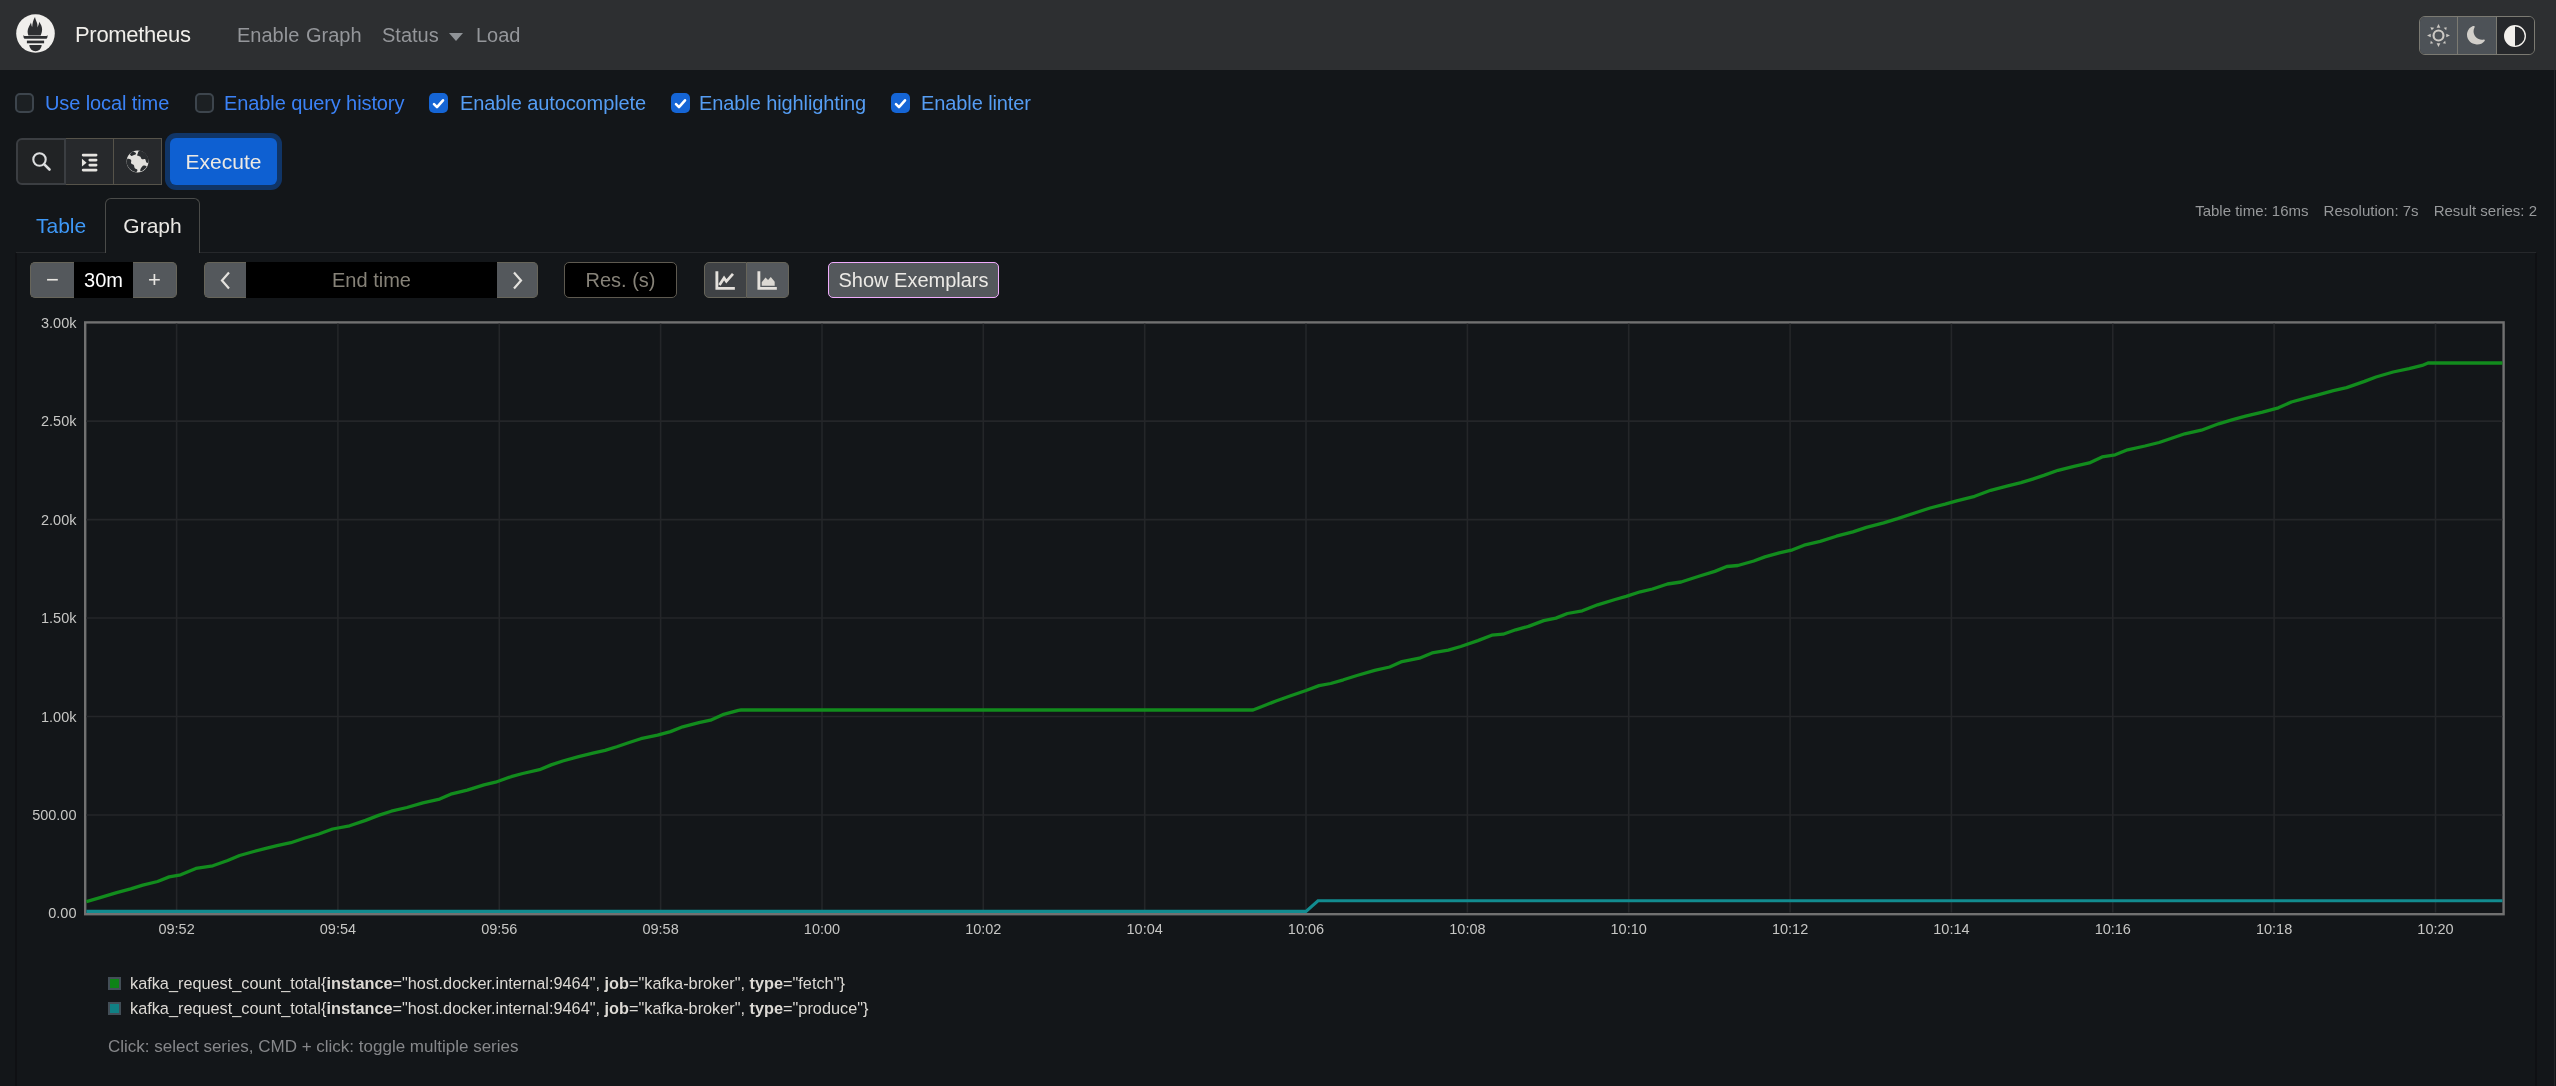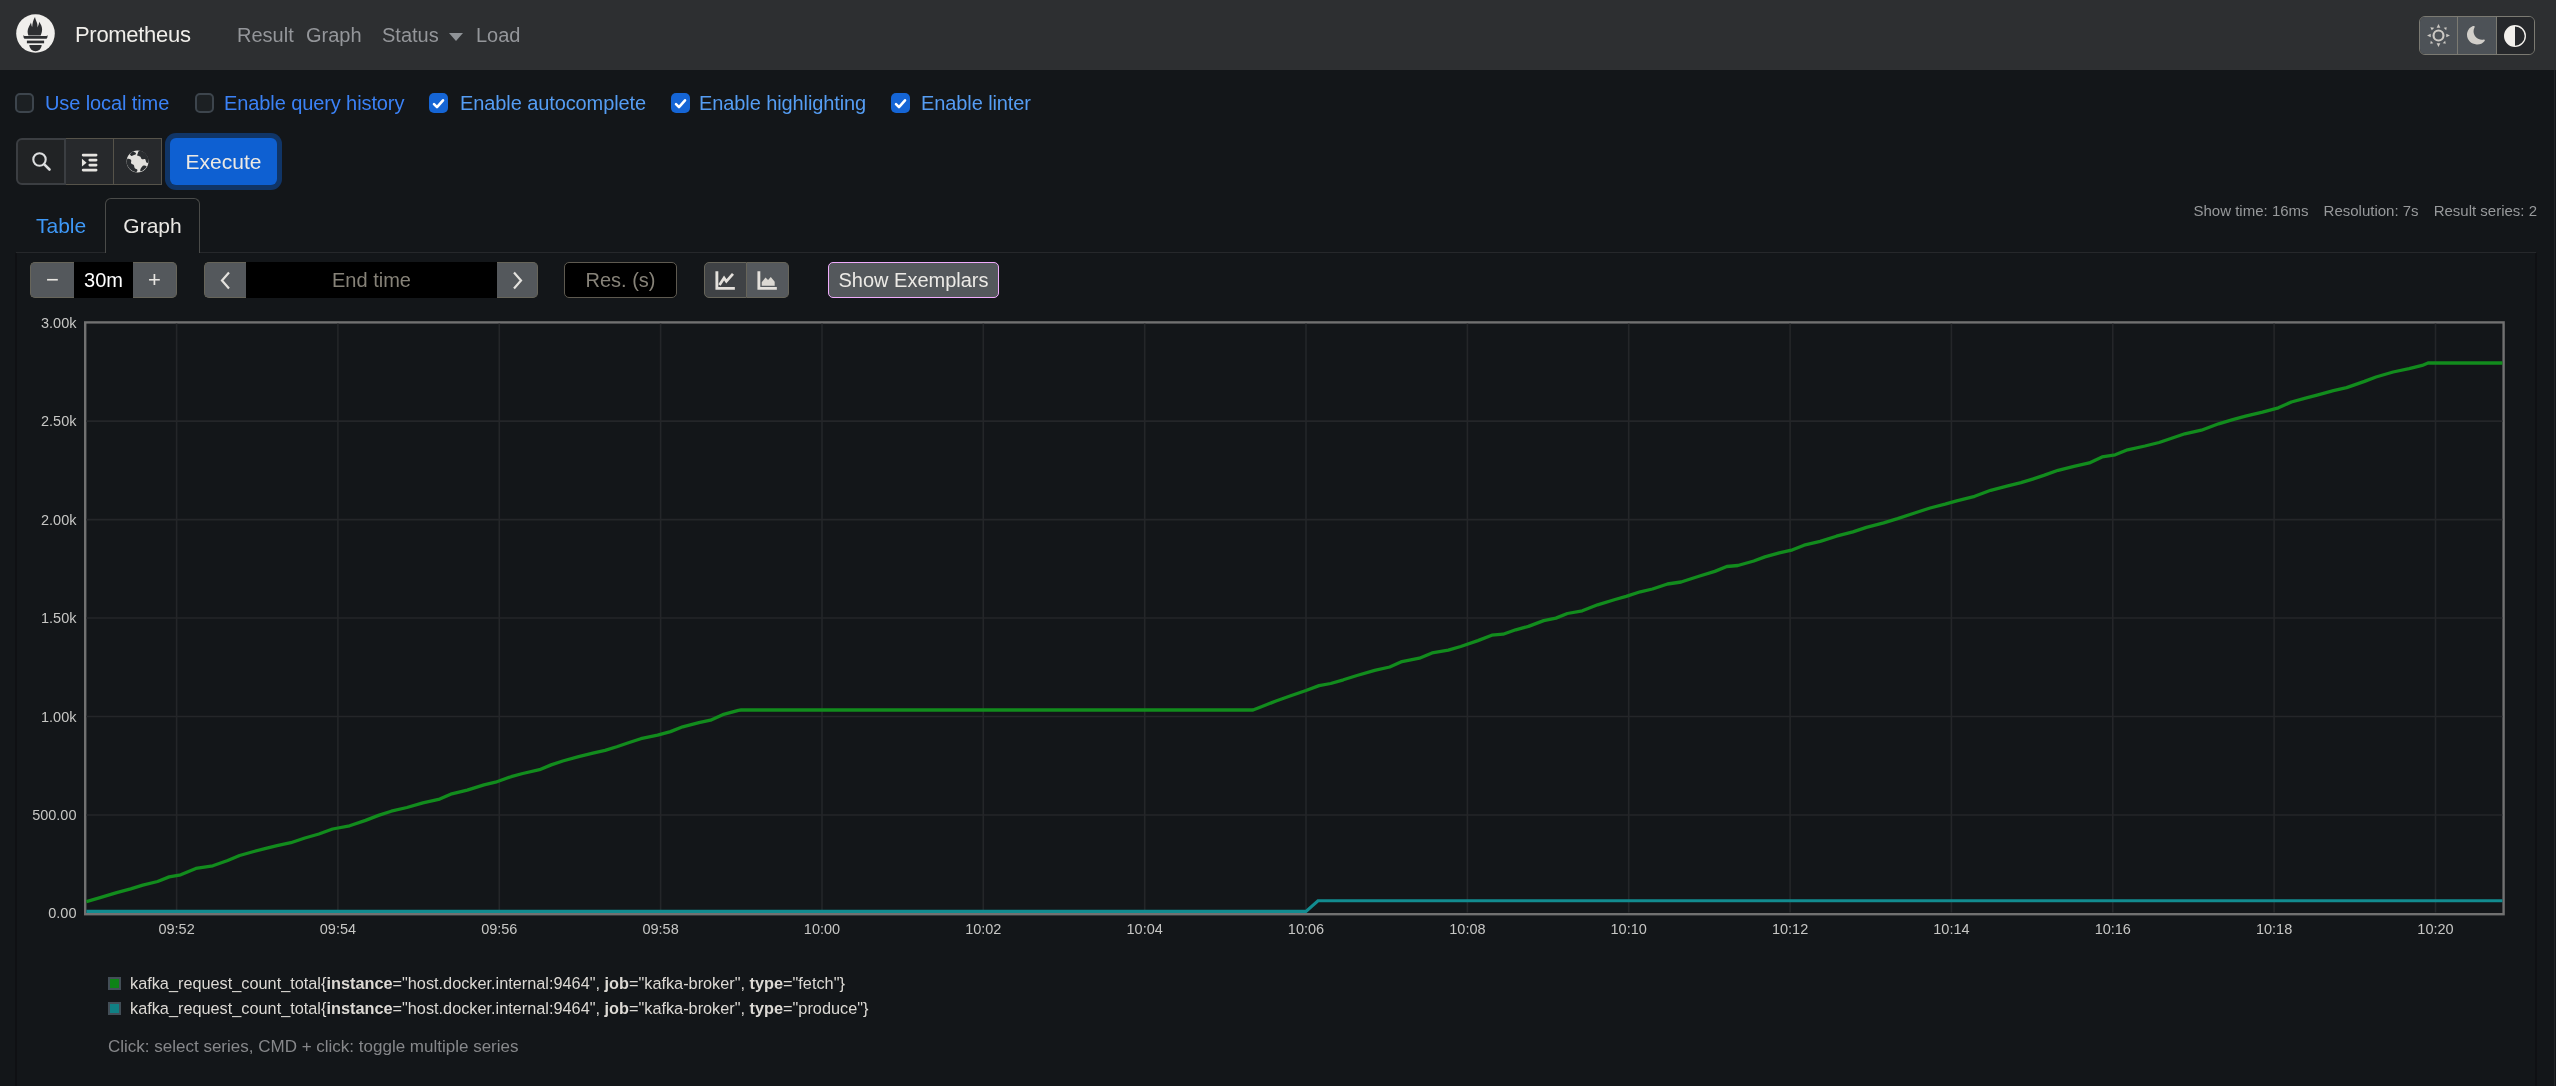--- a/index.html
+++ b/index.html
@@ -72,21 +72,21 @@
 <div id="scrollline"></div>
 <div id="navbar">
   <svg class="abs" style="left:16px;top:14px" width="39" height="39" viewBox="0 0 39 39">
     <circle cx="19.5" cy="19.5" r="19.3" fill="#f0efec"></circle>
     <path fill="#2d2f31" d="M12.4 21.4 C11.2 18.6 11.4 15.4 12.8 12.9 C13.6 11.5 14.4 10.4 14.9 8.6 C15.6 10.5 15.3 11.9 16.2 13 C16.3 9.6 17.2 6 19 3 C19.4 5.6 20.5 7.3 21.1 9.3 C21.5 10.6 21.6 12.1 21.2 13.5 C22.3 12.1 23 10.1 23.1 7.8 C25 10.4 26.1 12.9 26.1 15.4 C26.1 17.5 25.5 19.5 24.6 21.4 Z"></path>
     <path fill="#2d2f31" d="M7.6 20.9 L8.4 22.1 L30.6 22.1 L31.4 20.9 C31.9 22.3 31.2 24.8 30.1 24.8 L8.9 24.8 C7.8 24.8 7.1 22.3 7.6 20.9 Z"></path>
     <rect x="10.9" y="26.6" width="17.2" height="2.7" fill="#2d2f31"></rect>
     <path fill="#2d2f31" d="M13.3 31 h12.4 a6.2 6.2 0 0 1 -12.4 0 Z"></path>
   </svg>
   <div id="brand">Prometheus</div>
-  <div class="navlink" style="left:237px">Result</div>
+  <div class="navlink" style="left:237px">Enable</div>
   <div class="navlink" style="left:306px">Graph</div>
   <div class="navlink" style="left:382px">Status</div>
   <div id="caret"></div>
   <div class="navlink" style="left:476px">Load</div>
   <div id="themegrp">
     <div class="themebtn">
       <svg width="23" height="23" viewBox="0 0 16 16" fill="#ccc9c4">
         <path d="M8 12.2a4.2 4.2 0 1 1 0-8.4 4.2 4.2 0 0 1 0 8.4zm0-1.5a2.7 2.7 0 1 0 0-5.4 2.7 2.7 0 0 0 0 5.4zM8 0l1.3 2.6H6.7L8 0zm0 16l-1.3-2.6h2.6L8 16zM0 8l2.6-1.3v2.6L0 8zm16 0l-2.6 1.3V6.7L16 8zM2.3 2.3l2.76.33-1.72 1.72L2.3 2.3zm11.4 11.4-2.76-.33 1.72-1.72.34 2.05zM2.3 13.7l.34-2.05 1.72 1.72-2.06.33zM13.7 2.3l-.34 2.05-1.72-1.72 2.06-.33z"></path>
       </svg>
     </div>
@@ -155,21 +155,21 @@
     </svg>
   </div>
   <div id="execute">Execute</div>
 </div>
 
 <div id="tabline"></div>
 <div class="vline" style="left:15px"></div>
 <div class="vline" style="left:2535px"></div>
 <div id="tabtable">Table</div>
 <div id="tabgraph">Graph</div>
-<div id="stats"><span>Show time: 16ms</span><span>Resolution: 7s</span><span>Result series: 2</span></div>
+<div id="stats"><span>Table time: 16ms</span><span>Resolution: 7s</span><span>Result series: 2</span></div>
 
 <div class="ctl" id="grp1">
   <div class="gbtn">−</div>
   <div class="blackin">30m</div>
   <div class="gbtn">+</div>
 </div>
 <div class="ctl" id="grp2">
   <div class="gbtn">
       <svg width="13" height="21" viewBox="0 0 13 21">
         <polyline points="10,2.5 3,10.5 10,18.5" stroke="#e4e2de" stroke-width="2.2" fill="none"></polyline>

